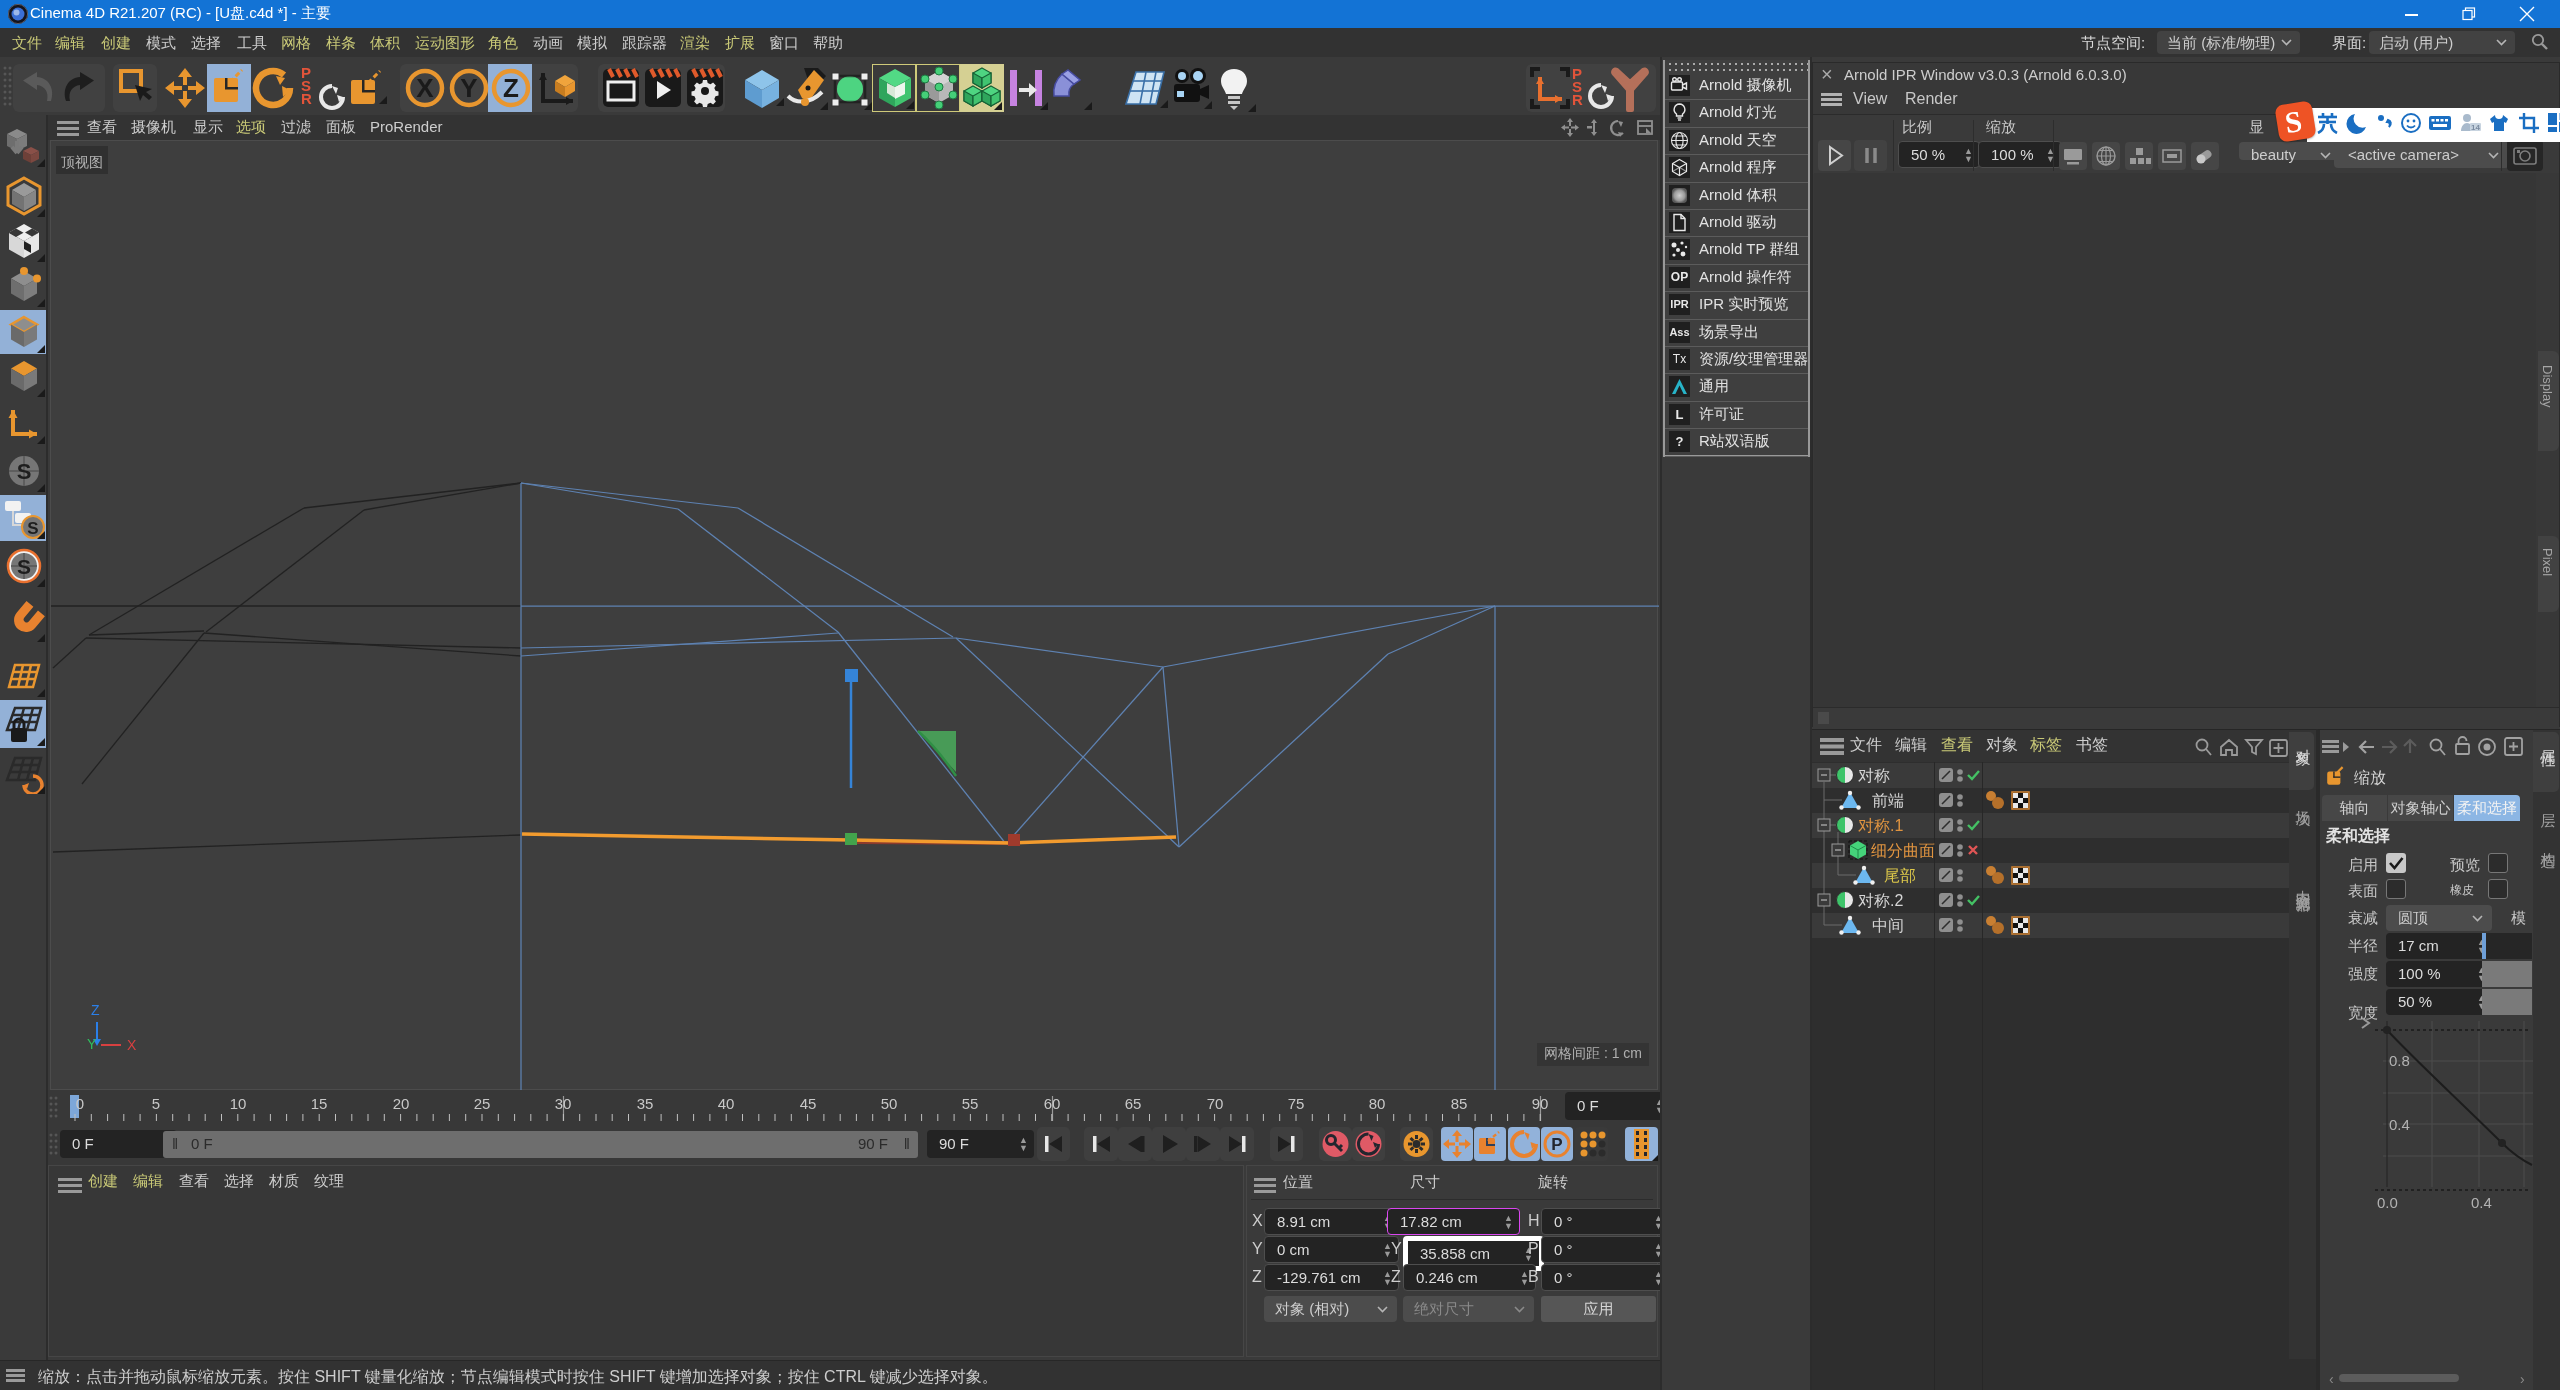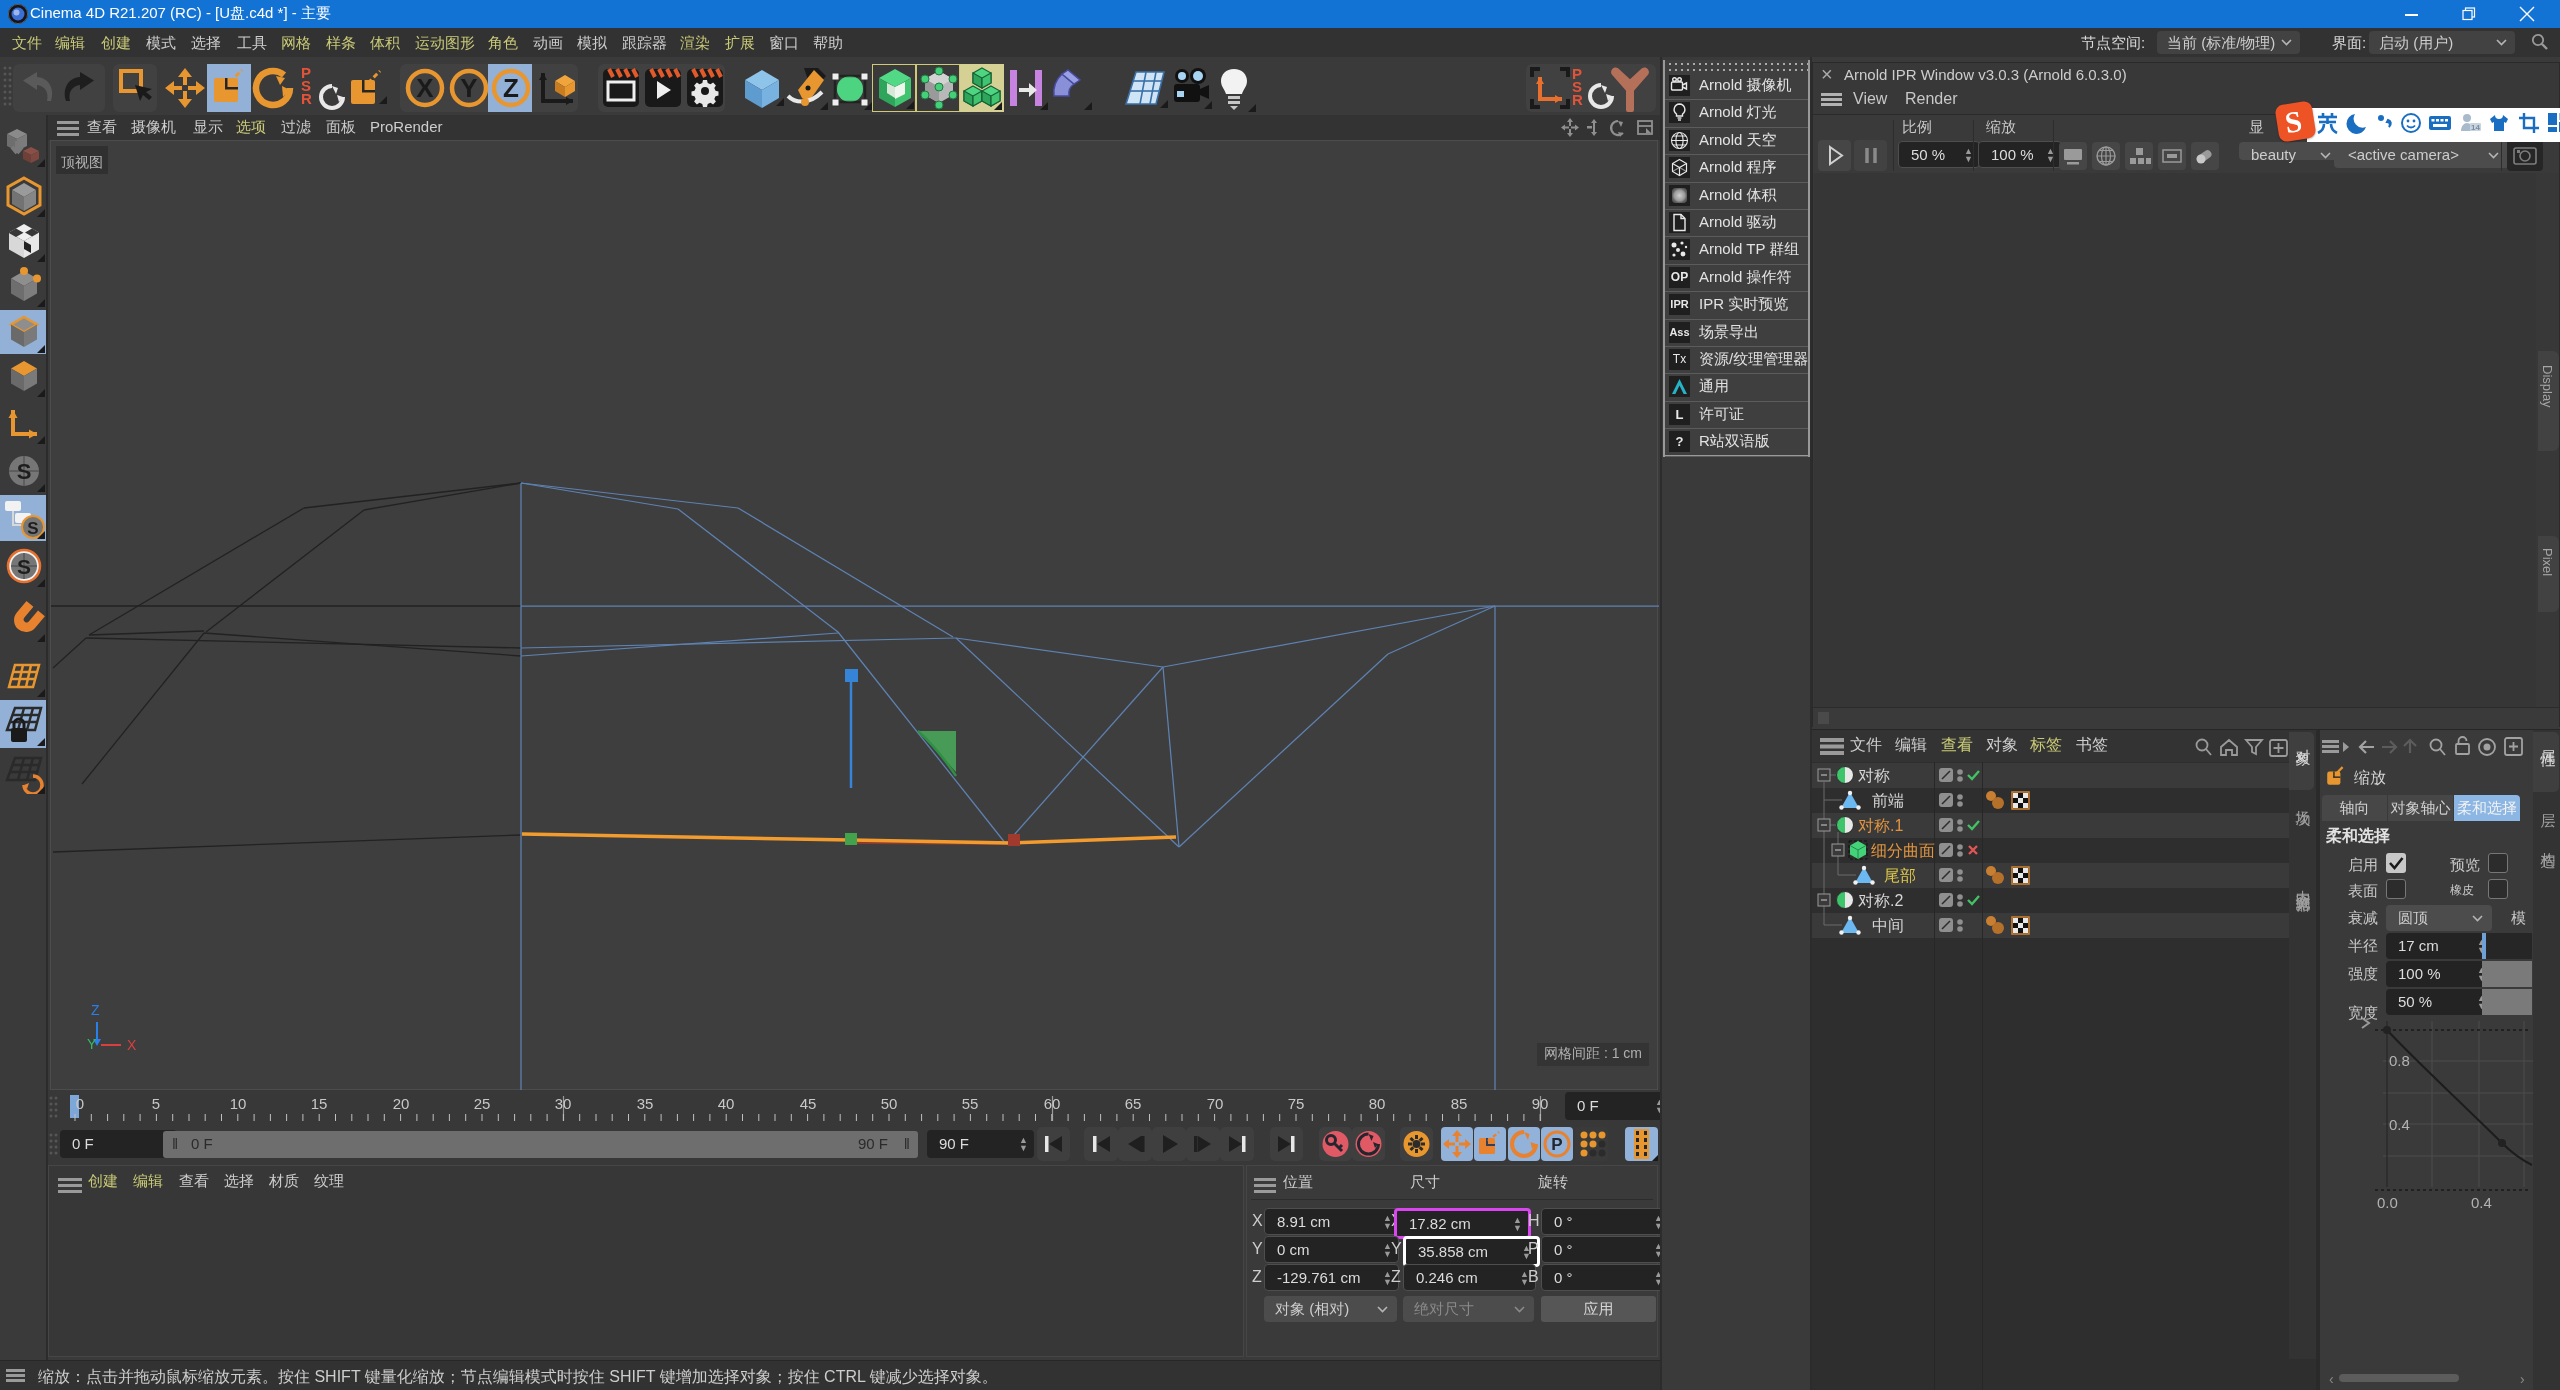--- a/index.html
+++ b/index.html
@@ -755,27 +755,27 @@
 
 <div class="a" id="coords" style="left:1246px;top:1165px;width:412px;height:192px;background:#3a3a3a;border:1px solid #464646;box-sizing:border-box">
  <div class="a" style="left:7px;top:12px;width:22px;height:3px;background:#9a9a9a;box-shadow:0 6px 0 #9a9a9a,0 12px 0 #9a9a9a"></div>
  <div class="a tx" style="left:36px;top:7px">位置</div>
  <div class="a tx" style="left:163px;top:7px">尺寸</div>
  <div class="a tx" style="left:291px;top:7px">旋转</div>
  <div class="a" style="left:4px;top:33px;width:402px;height:1px;background:#2c2c2c"></div>
  <div class="a tx" style="left:5px;top:46px;font-size:16px">X</div>
  <div class="a spin" style="left:17px;top:42px;width:121px;height:25px;line-height:25px;border:1px solid #4e4e4e">8.91 cm<span class="chev">▲<br>▼</span></div>
  <div class="a tx" style="left:144px;top:46px;font-size:16px">X</div>
- <div class="a spin" style="left:147px;top:42px;width:119px;height:25px;line-height:25px;border:3px solid #d946ef">17.82 cm<span class="chev">▲<br>▼</span></div>
+ <div class="a spin" style="left:140px;top:42px;width:119px;height:25px;line-height:25px;border:1px solid #d946ef">17.82 cm<span class="chev">▲<br>▼</span></div>
  <div class="a tx" style="left:281px;top:46px;font-size:16px">H</div>
  <div class="a spin" style="left:294px;top:42px;width:115px;height:25px;line-height:25px;border:1px solid #4e4e4e">0 °<span class="chev">▲<br>▼</span></div>
  <div class="a tx" style="left:5px;top:74px;font-size:16px">Y</div>
  <div class="a spin" style="left:17px;top:70px;width:121px;height:25px;line-height:25px;border:1px solid #4e4e4e">0 cm<span class="chev">▲<br>▼</span></div>
  <div class="a tx" style="left:144px;top:74px;font-size:16px">Y</div>
- <div class="a spin" style="left:156px;top:70px;width:119px;height:25px;line-height:25px;border:3px solid #ffffff">35.858 cm<span class="chev">▲<br>▼</span></div>
+ <div class="a spin" style="left:156px;top:70px;width:119px;height:25px;line-height:25px;border:5px solid #ffffff">35.858 cm<span class="chev">▲<br>▼</span></div>
  <div class="a tx" style="left:281px;top:74px;font-size:16px">P</div>
  <div class="a spin" style="left:294px;top:70px;width:115px;height:25px;line-height:25px;border:1px solid #4e4e4e">0 °<span class="chev">▲<br>▼</span></div>
  <div class="a tx" style="left:5px;top:102px;font-size:16px">Z</div>
  <div class="a spin" style="left:17px;top:98px;width:121px;height:25px;line-height:25px;border:1px solid #4e4e4e">-129.761 cm<span class="chev">▲<br>▼</span></div>
  <div class="a tx" style="left:144px;top:102px;font-size:16px">Z</div>
  <div class="a spin" style="left:156px;top:98px;width:119px;height:25px;line-height:25px;border:1px solid #4e4e4e">0.246 cm<span class="chev">▲<br>▼</span></div>
  <div class="a tx" style="left:281px;top:102px;font-size:16px">B</div>
  <div class="a spin" style="left:294px;top:98px;width:115px;height:25px;line-height:25px;border:1px solid #4e4e4e">0 °<span class="chev">▲<br>▼</span></div>
  <div class="a ddown" style="left:17px;top:130px;width:122px;height:26px;line-height:26px;padding-left:11px">对象 (相对)
    <svg class="a" style="right:9px;top:10px" width="11" height="7" viewBox="0 0 11 7">

